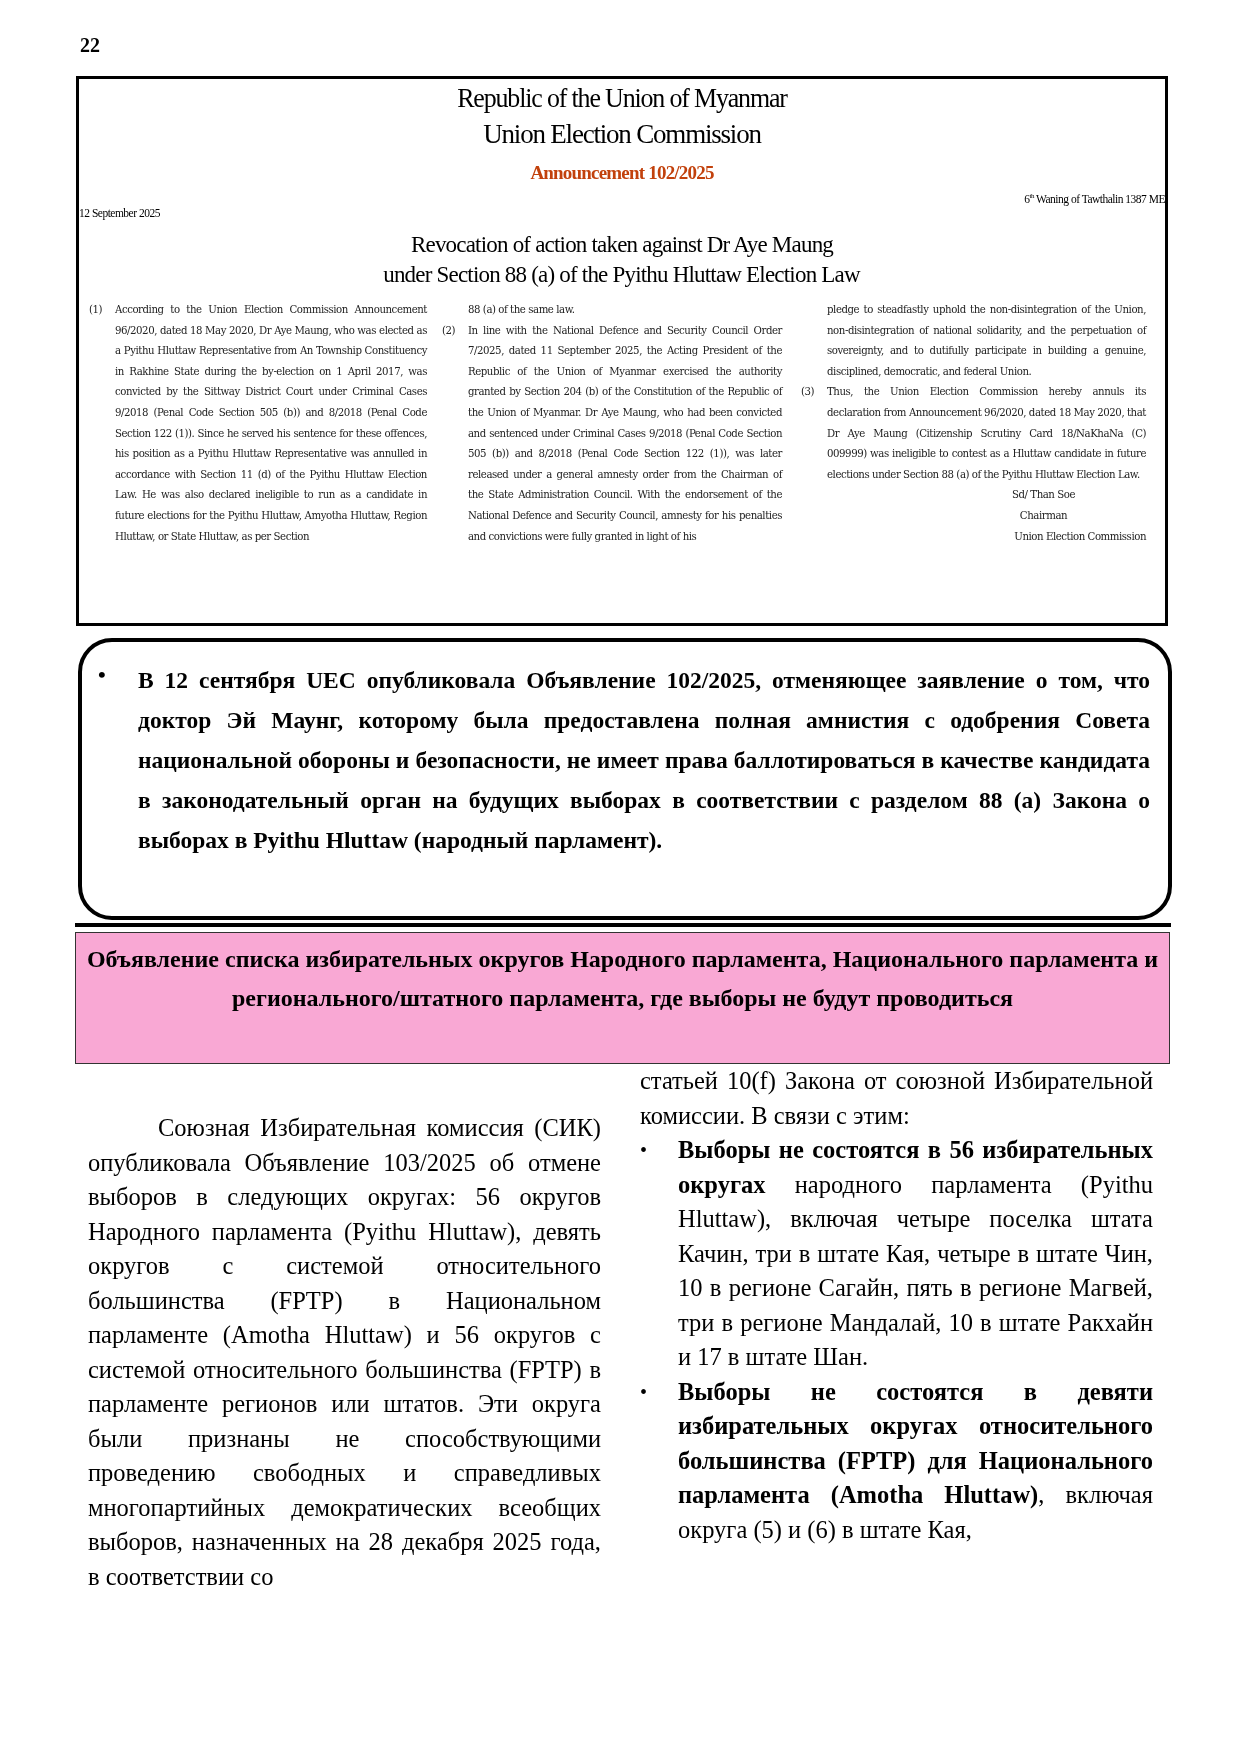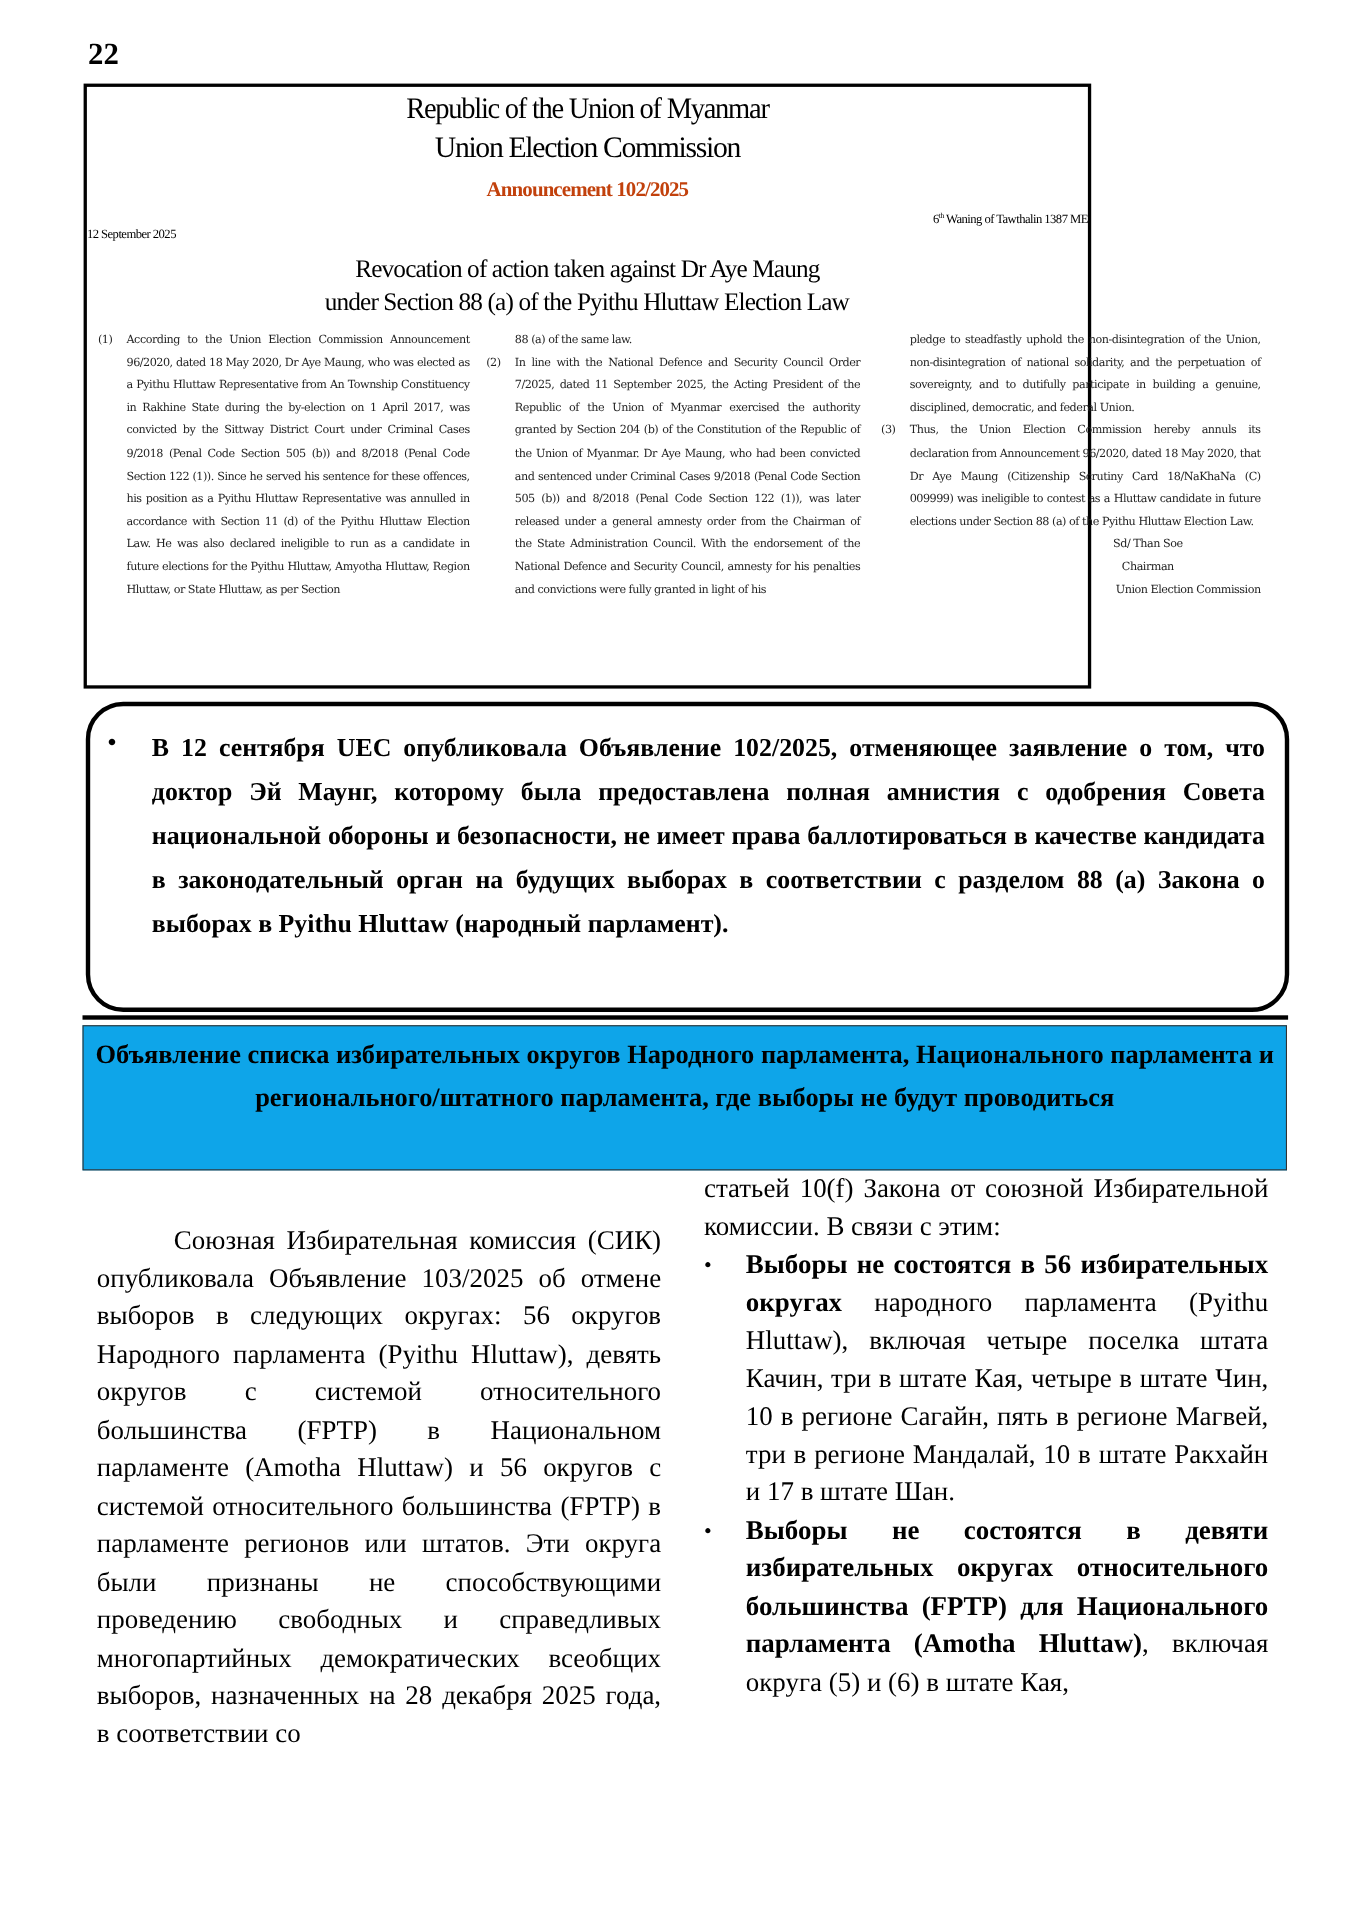--- a/index.html
+++ b/index.html
@@ -1,22 +1,22 @@
 <!DOCTYPE html>
 <html><head>
 <meta charset="utf-8">
 <style>
   html, body { margin: 0; padding: 0; background: #ffffff; }
   body { width: 1241px; height: 1755px; position: relative; overflow: hidden;
          font-family: "Liberation Serif", serif; color: #000; }
 
-  .page-number { position: absolute; left: 80px; top: 34px; font-size: 28px; font-weight: bold; }
+  .page-number { position: absolute; left: 80px; top: 34px; font-size: 20px; font-weight: bold; }
 
   
-  .ann-box { position: absolute; left: 76px; top: 76px; width: 916px; height: 550px;
+  .ann-box { position: absolute; left: 76px; top: 76px; width: 1092px; height: 550px;
              border: 3px solid #000; box-sizing: border-box; background: #fff; }
   .ann-t1 { position: absolute; left: 0; right: 0; top: 4px; text-align: center;
             font-size: 27px; letter-spacing: -1.2px; font-family: "Liberation Serif", serif; transform: scaleX(0.96); }
   .ann-t2 { position: absolute; left: 0; right: 0; top: 40px; text-align: center;
             font-size: 27px; letter-spacing: -1.2px; font-family: "Liberation Serif", serif; }
   .ann-no { position: absolute; left: 0; right: 0; top: 83px; text-align: center;
             font-size: 19px; font-weight: bold; color: #c2410c; letter-spacing: -0.8px; font-family: "Liberation Serif", serif; }
   .ann-date1 { position: absolute; left: 0; right: 0; top: 113px; text-align: right; font-size: 11.5px; letter-spacing: -0.5px; padding-left: 40px; }
   .ann-date1 sup { font-size: 7px; }
   .ann-date2 { position: absolute; left: 0; right: 0; top: 128px; text-align: left; font-size: 11.5px; letter-spacing: -0.5px; }
@@ -100,21 +100,21 @@
   </div>
 </div>
 
 <div class="summary-box">
   <span class="summary-bullet">•</span>
   <div class="summary-text">В 12 сентября UEC опубликовала Объявление 102/2025, отменяющее заявление о том, что доктор Эй Маунг, которому была предоставлена полная амнистия с одобрения Совета национальной обороны и безопасности, не имеет права баллотироваться в качестве кандидата в законодательный орган на будущих выборах в соответствии с разделом 88 (а) Закона о выборах в Pyithu Hluttaw (народный парламент).</div>
 </div>
 
 <div class="divider"></div>
 
-<div class="yellow" style="background: #0ea5e9;">
+<div class="yellow" style="background: #f9a8d4;">
   <div class="yellow-text">Объявление списка избирательных округов Народного парламента, Национального парламента и регионального/штатного парламента, где выборы не будут проводиться</div>
 </div>
 
 <div class="body-col left">
   <div class="indent">Союзная Избирательная комиссия (СИК) опубликовала Объявление 103/2025 об отмене выборов в следующих округах: 56 округов Народного парламента (Pyithu Hluttaw), девять округов с системой относительного большинства (FPTP) в Национальном парламенте (Amotha Hluttaw) и 56 округов с системой относительного большинства (FPTP) в парламенте регионов или штатов. Эти округа были признаны не способствующими проведению свободных и справедливых многопартийных демократических всеобщих выборов, назначенных на 28 декабря 2025 года, в соответствии со</div>
 </div>
 
 <div class="body-col right">
   <div>статьей 10(f) Закона от союзной Избирательной комиссии. В связи с этим:</div>
   <ul class="blist">

